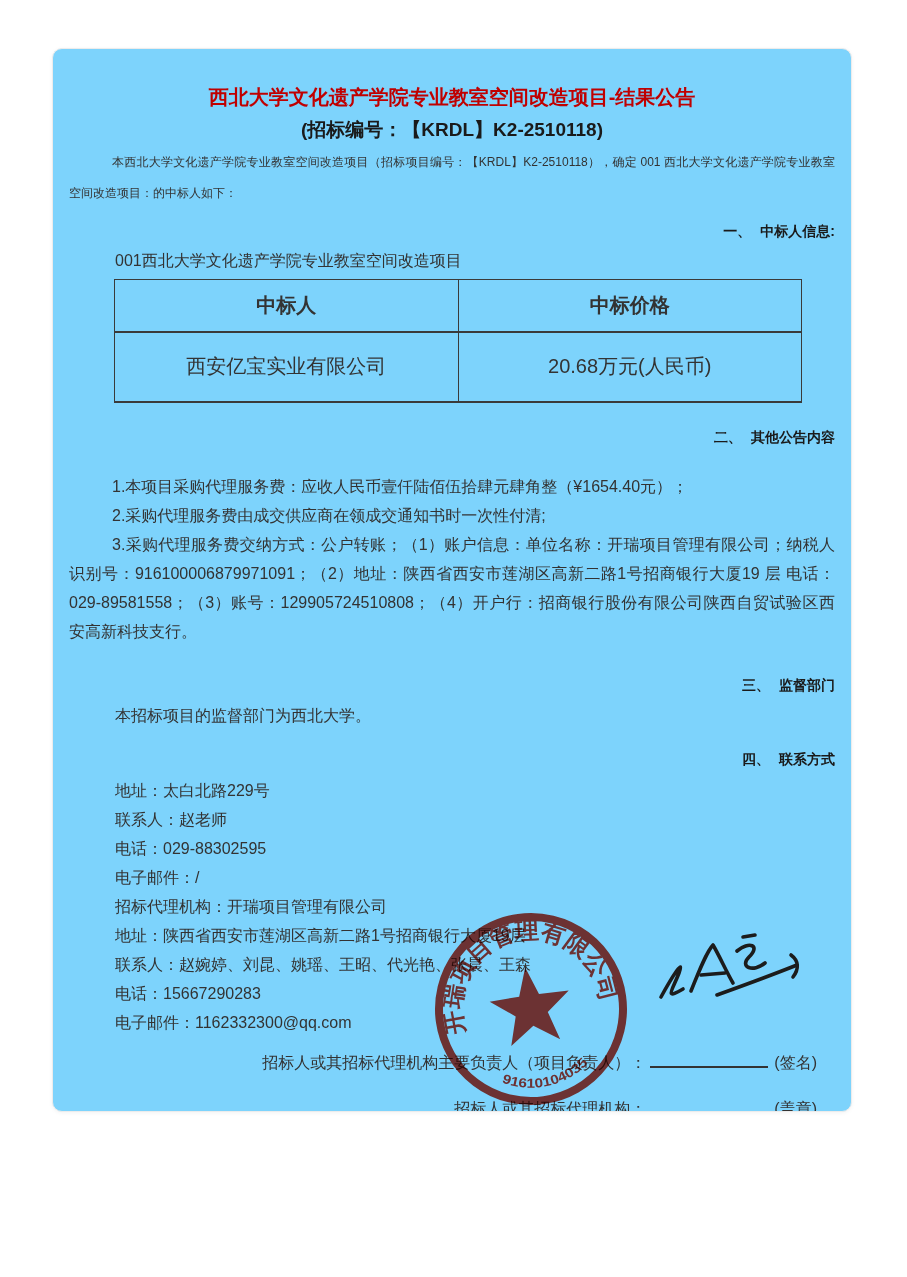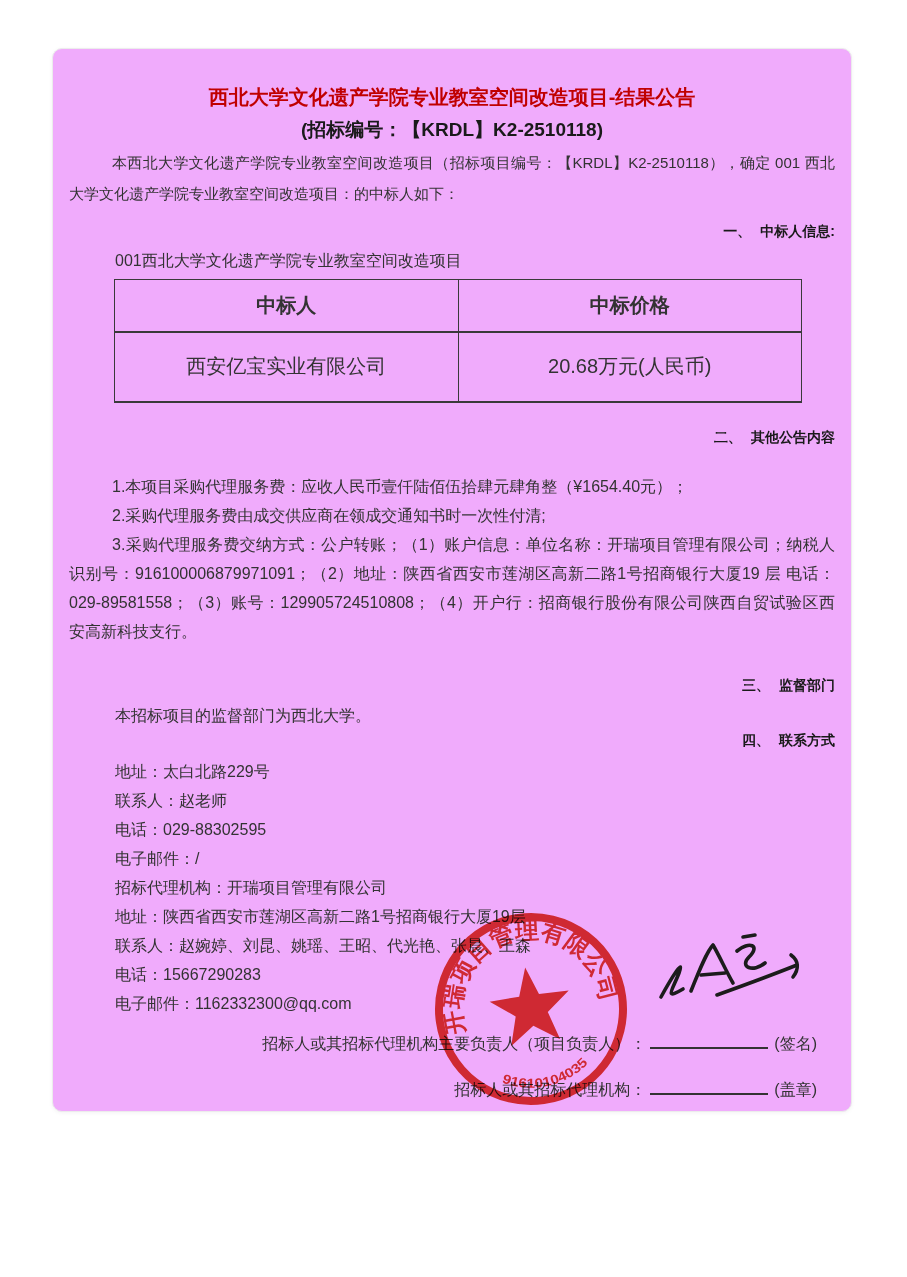--- a/index.html
+++ b/index.html
@@ -1,36 +1,36 @@
 <!DOCTYPE html>
 <html><head>
 <meta charset="utf-8">
 <style>
   * { margin:0; padding:0; box-sizing:border-box; }
   html,body { width:907px; height:1277px; background:#ffffff; font-family:"Liberation Sans", sans-serif; }
   body { position:relative; }
 
   .card {
     position:absolute; left:52px; top:48px; width:800px; height:1064px;
-    background:#f0abfc; border:1px solid #ececec; border-radius:10px;
+    background:#7dd3fc; border:1px solid #ececec; border-radius:10px;
     box-shadow:0 1px 4px rgba(0,0,0,.05);
     padding:0 16px; overflow:hidden;
   }
 
   .doc-title { margin-top:34px; text-align:center; font-size:20px; font-weight:700; color:#c00000; line-height:28px; }
   .doc-subtitle { margin-top:5px; text-align:center; font-size:19px; font-weight:700; color:#1a1a1a; line-height:28px; }
 
-  .intro { margin-top:3px; font-size:15px; color:#333; line-height:31px; text-indent:43px; text-align:justify; }
+  .intro { margin-top:3px; font-size:12px; color:#333; line-height:31px; text-indent:43px; text-align:justify; }
 
   .sec-head { font-size:14px; font-weight:700; color:#1a1a1a; line-height:24px; margin-left:2px;text-align:right; }
   .sec-num { margin-right:9px; }
   .mt-s1 { margin-top:10px; }
   .mt-s2 { margin-top:22px; }
   .mt-s3 { margin-top:28px;font-family:Liberation Serif, serif; }
-  .mt-s4 { }
+  .mt-s4 { margin-top:19px; }
 
   .lot-line { margin-top:6px; padding-left:46px; font-size:16px; color:#333; line-height:24px; }
 
   table.win { margin:6px 0 0 45px; width:688px; border-collapse:collapse; table-layout:fixed; }
   table.win th, table.win td { border:1px solid #3a3a3a; text-align:center; font-size:20px; color:#333; }
   table.win th { height:52px; font-weight:700; border-bottom:2px solid #3a3a3a; }
   table.win td { height:70px; font-weight:400; border-top:2px solid #3a3a3a; border-bottom:2px solid #3a3a3a; }
 
   .items { margin-top:23px; }
   .items p { font-size:16px; color:#333; line-height:29px; text-indent:43px; text-align:justify; }

